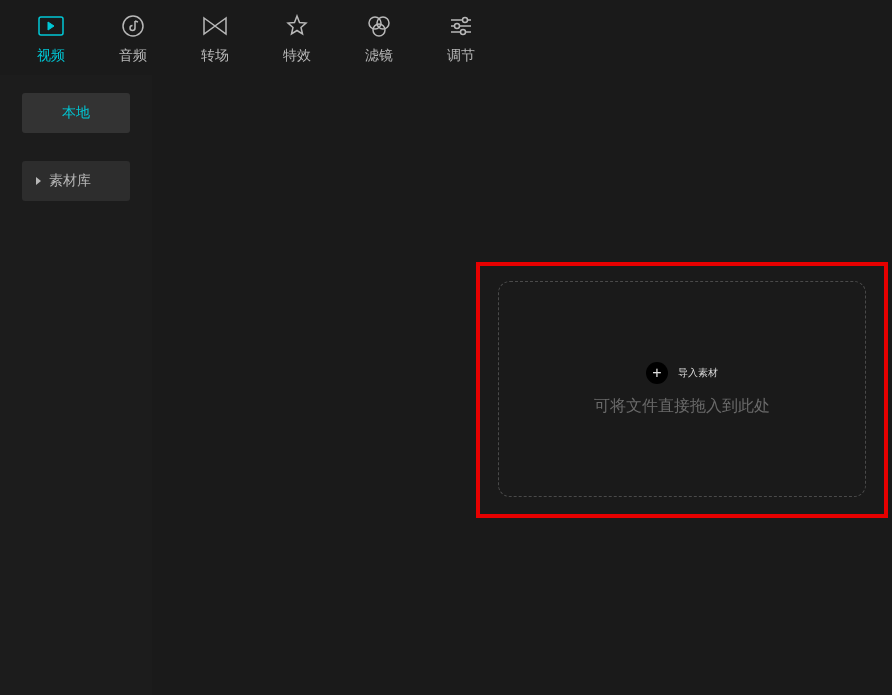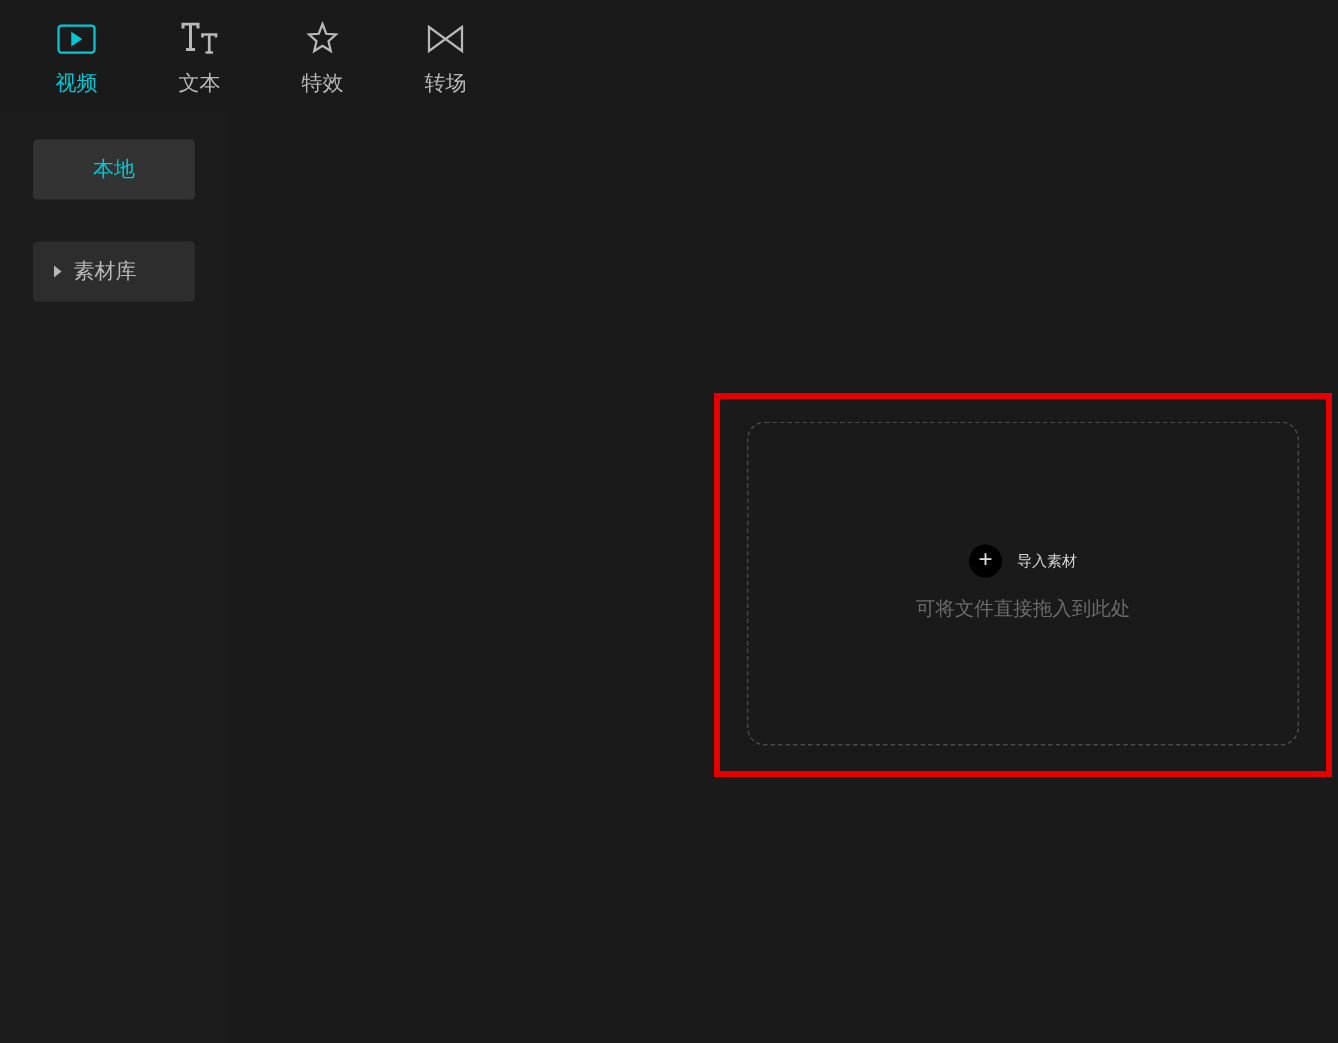--- a/index.html
+++ b/index.html
@@ -140,69 +140,93 @@
       color: #e0e0e0;
       font-size: 16px;
       line-height: 1;
     }
     .import-label {
       color: #d8d8d8;
       font-size: 10px;
     }
     .drop-hint {
       color: #6a6a6a;
-      font-size: 13px;
+      font-size: 16px;
     }
   </style>
 </head>
 <body>
 
 <div class="top-tabs">
   <div class="tab-item active">
     <div class="tab-icon">
       <svg width="26" height="20" viewBox="0 0 26 20" fill="none">
         <rect x="1" y="1" width="24" height="18" rx="2" stroke="#00c8d6" stroke-width="1.5"></rect>
         <path d="M10 6 L16 10 L10 14 Z" fill="#00c8d6"></path>
       </svg>
     </div>
     <div class="tab-label">视频</div>
   </div>
 
-
-  <div class="tab-item">
-    <div class="tab-icon">
-      <svg width="26" height="22" viewBox="0 0 26 22" fill="none">
-        <path d="M2 4 L2 1 L12 1 L12 4 M7 1 L7 18 M4 18 L10 18" stroke="#b8b8b8" stroke-width="2"></path>
-        <path d="M15 10 L15 8 L24 8 L24 10 M19.5 8 L19.5 20 M17 20 L22 20" stroke="#b8b8b8" stroke-width="1.8"></path>
-      </svg>
-    </div>
-    <div class="tab-label">文本</div>
-  </div>
-
-
   <div class="tab-item">
     <div class="tab-icon">
       <svg width="24" height="24" viewBox="0 0 24 24" fill="none">
-        <path d="M12 2 L14.5 8.5 L21 9 L16 13.5 L17.5 20 L12 16.5 L6.5 20 L8 13.5 L3 9 L9.5 8.5 Z" stroke="#b8b8b8" stroke-width="1.5" fill="none"></path>
-      </svg>
-    </div>
-    <div class="tab-label">特效</div>
-  </div>
+        <circle cx="12" cy="12" r="10" stroke="#b8b8b8" stroke-width="1.5"></circle>
+        <path d="M14 7 L14 14 A2.5 2.5 0 1 1 11.5 11.5" stroke="#b8b8b8" stroke-width="1.5" fill="none"></path>
+        <path d="M14 7 L17 8" stroke="#b8b8b8" stroke-width="1.5"></path>
+      </svg>
+    </div>
+    <div class="tab-label">音频</div>
+  </div>
+
+
 
   <div class="tab-item">
     <div class="tab-icon">
       <svg width="26" height="20" viewBox="0 0 26 20" fill="none">
         <path d="M2 2 L13 10 L2 18 Z" stroke="#b8b8b8" stroke-width="1.5" fill="none"></path>
         <path d="M24 2 L13 10 L24 18 Z" stroke="#b8b8b8" stroke-width="1.5" fill="none"></path>
       </svg>
     </div>
     <div class="tab-label">转场</div>
   </div>
 
-
+  <div class="tab-item">
+    <div class="tab-icon">
+      <svg width="24" height="24" viewBox="0 0 24 24" fill="none">
+        <path d="M12 2 L14.5 8.5 L21 9 L16 13.5 L17.5 20 L12 16.5 L6.5 20 L8 13.5 L3 9 L9.5 8.5 Z" stroke="#b8b8b8" stroke-width="1.5" fill="none"></path>
+      </svg>
+    </div>
+    <div class="tab-label">特效</div>
+  </div>
+
+  <div class="tab-item">
+    <div class="tab-icon">
+      <svg width="26" height="24" viewBox="0 0 26 24" fill="none">
+        <circle cx="9" cy="9" r="6" stroke="#b8b8b8" stroke-width="1.5"></circle>
+        <circle cx="17" cy="9" r="6" stroke="#b8b8b8" stroke-width="1.5"></circle>
+        <circle cx="13" cy="16" r="6" stroke="#b8b8b8" stroke-width="1.5"></circle>
+      </svg>
+    </div>
+    <div class="tab-label">滤镜</div>
+  </div>
+
+  <div class="tab-item">
+    <div class="tab-icon">
+      <svg width="24" height="22" viewBox="0 0 24 22" fill="none">
+        <line x1="2" y1="5" x2="22" y2="5" stroke="#b8b8b8" stroke-width="1.5"></line>
+        <circle cx="16" cy="5" r="2.5" stroke="#b8b8b8" stroke-width="1.5" fill="#1a1a1a"></circle>
+        <line x1="2" y1="11" x2="22" y2="11" stroke="#b8b8b8" stroke-width="1.5"></line>
+        <circle cx="8" cy="11" r="2.5" stroke="#b8b8b8" stroke-width="1.5" fill="#1a1a1a"></circle>
+        <line x1="2" y1="17" x2="22" y2="17" stroke="#b8b8b8" stroke-width="1.5"></line>
+        <circle cx="14" cy="17" r="2.5" stroke="#b8b8b8" stroke-width="1.5" fill="#1a1a1a"></circle>
+      </svg>
+    </div>
+    <div class="tab-label">调节</div>
+  </div>
 </div>
 
 <div class="main-area">
   <div class="sidebar">
     <div class="sidebar-item active">
       <span>本地</span>
     </div>
     <div class="sidebar-item sidebar-item-with-arrow">
       <span class="arrow-right"></span>
       <span>素材库</span>

